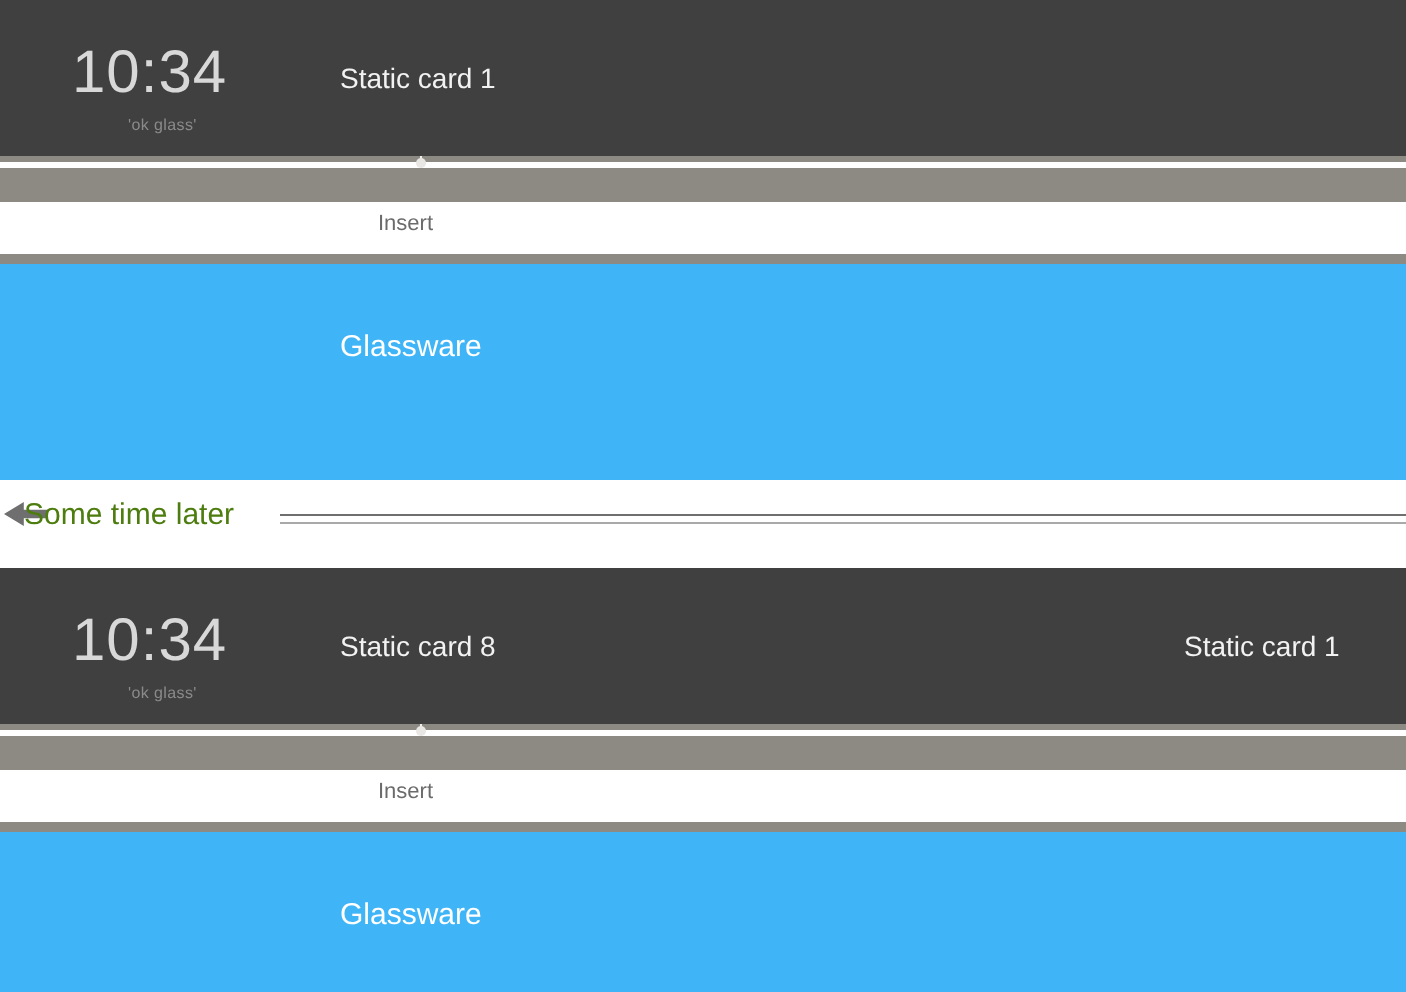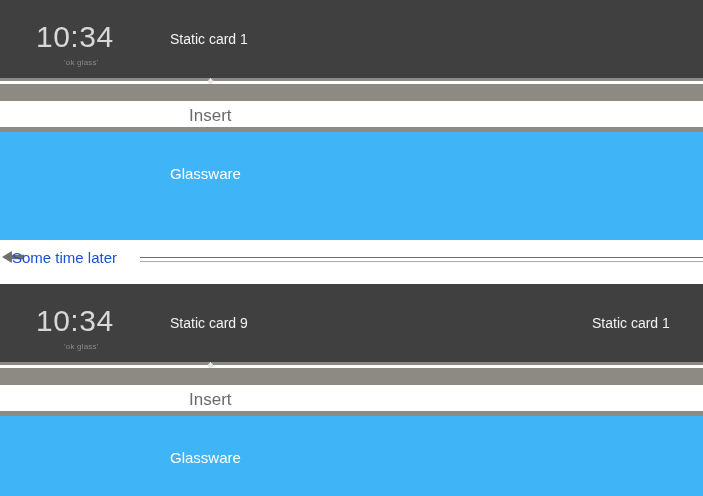--- a/index.html
+++ b/index.html
@@ -55,21 +55,21 @@
 
   
   .insert-row {
     position:absolute;
     left:0; width:703px;
     background:#ffffff;
   }
   .insert-label {
     position:absolute;
     color:#6b6b6b;
-    font-size:17px;
+    font-size:11px;
     white-space:nowrap;
   }
 
   
   .glassware {
     position:absolute;
     left:0; width:703px;
     background:#3fb5f7;
   }
   .glassware-label {
@@ -81,21 +81,21 @@
   }
 
   
   .divider-row {
     position:absolute;
     left:0; width:703px;
     background:#ffffff;
   }
   .divider-label {
     position:absolute;
-    color:#1d4ed8;
+    color:#4d7c0f;
     font-size:15px;
     white-space:nowrap;
   }
   .divider-rule {
     position:absolute;
     height:1px;
     background:#6f6f6f;
   }
   .divider-rule.thin { background:#a9a9a9; }
   .divider-arrow {
@@ -152,21 +152,21 @@
   <div class="divider-row" style="top:240px; height:40px;">
     <div class="divider-arrow" style="top:11px; left:2px;"></div>
     <div class="divider-label" style="top:9px; left:12px;">Some time later</div>
     <div class="divider-rule" style="top:17px; left:140px; width:563px;"></div>
     <div class="divider-rule thin" style="top:21px; left:140px; width:563px;"></div>
   </div>
 
   <div class="glass-card" style="top:284px; height:78px;">
     <div class="clock" style="top:20px;">10:34</div>
     <div class="ok-glass" style="top:58px;">'ok glass'</div>
-    <div class="card-label" style="top:31px; left:170px;">Static card 9</div>
+    <div class="card-label" style="top:31px; left:170px;">Static card 8</div>
     <div class="card-label" style="top:31px; left:592px;">Static card 1</div>
   </div>
 
   <div class="band" style="top:362px; left:0px; width:703px; height:3px;"></div>
   <div class="band band-light" style="top:365px; left:0px; width:703px; height:3px;"></div>
   <div class="band" style="top:368px; left:0px; width:703px; height:17px;"></div>
 
   <div class="spine" style="top:362px; left:210px; height:6px;"></div>
   <div class="node" style="top:363px; left:208px;"></div>
   <div class="spine spine-dark" style="top:385px; left:210px; height:31px;"></div>

